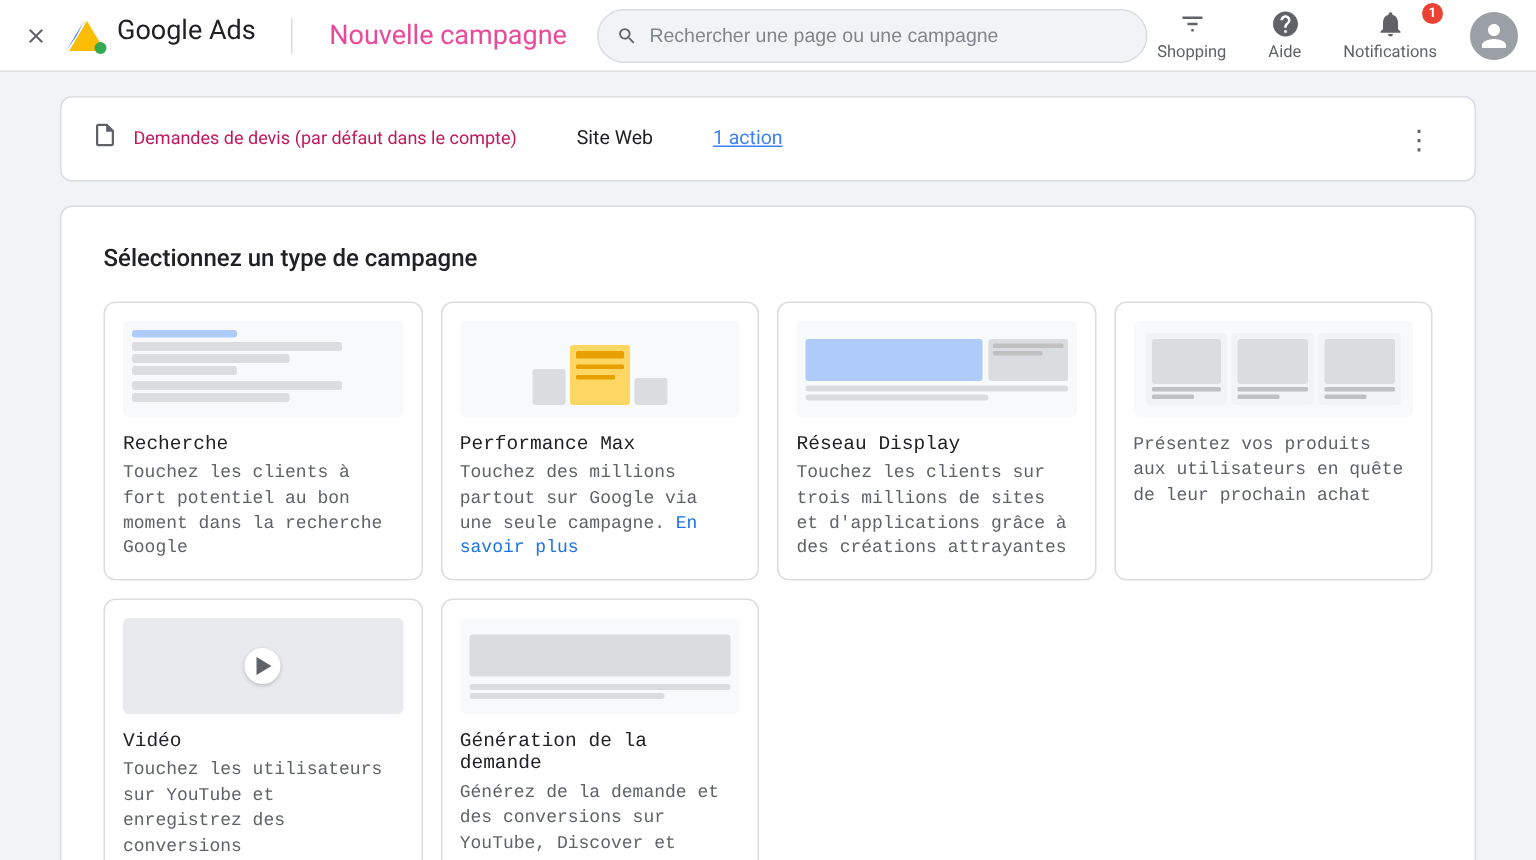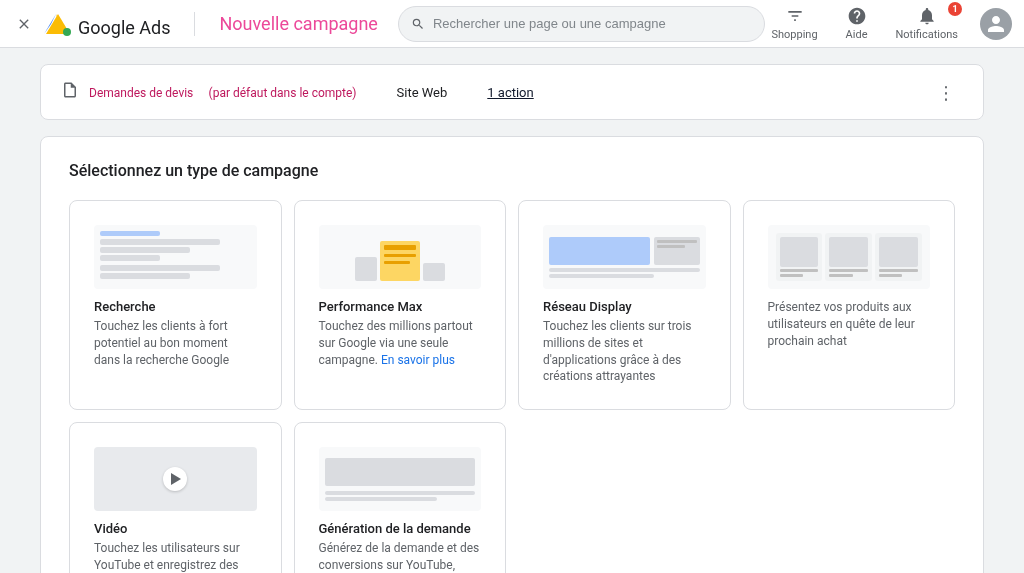--- a/index.html
+++ b/index.html
@@ -31,21 +31,21 @@
     }
     .close-btn {
       width: 24px; height: 24px;
       display: flex; align-items: center; justify-content: center;
       cursor: pointer;
       color: #5f6368;
       font-size: 16px;
       border-radius: 50%;
     }
     .google-ads-logo {
-      display: flex; align-items: flex-end; gap: 6px;
+      display: flex; align-items: flex-start; gap: 6px;
     }
     .logo-triangle {
       width: 28px; height: 28px;
     }
     .logo-text {
       font-size: 18px;
       font-weight: 400;
       color: #202124;
       white-space: nowrap;
     }
@@ -162,21 +162,21 @@
       align-items: center;
       gap: 40px;
       margin-left: 40px;
     }
     .conversion-site {
       font-size: 13px;
       color: #202124;
     }
     .conversion-action {
       font-size: 13px;
-      color: #0f172a;
+      color: #3b82f6;
       text-decoration: underline;
       cursor: pointer;
     }
     .more-btn {
       color: #5f6368;
       cursor: pointer;
       font-size: 18px;
       padding: 4px 8px;
       border-radius: 50%;
     }
@@ -204,24 +204,25 @@
     }
     .card-grid-2 {
       display: grid;
       grid-template-columns: repeat(4, 1fr);
       gap: 12px;
     }
 
     .campaign-card {
       border: 1px solid #dadce0;
       border-radius: 8px;
-      padding: 24px;
+      padding: 12px;
       cursor: pointer;
       transition: border-color 0.15s;
       background: #fff;
+      font-family: Liberation Mono, monospace;
     }
     .card-thumbnail {
       width: 100%;
       height: 64px;
       background: #f8f9fa;
       border-radius: 4px;
       margin-bottom: 10px;
       display: flex;
       align-items: center;
       justify-content: center;
@@ -367,21 +368,21 @@
   <div class="conversion-box">
     <div class="conversion-left">
       <span class="doc-icon">
         <svg width="18" height="18" viewBox="0 0 24 24" fill="#5f6368">
           <path d="M14 2H6c-1.1 0-2 .9-2 2v16c0 1.1.9 2 2 2h12c1.1 0 2-.9 2-2V8l-6-6zm4 18H6V4h7v5h5v11z"></path>
         </svg>
       </span>
       <div>
         <span class="conversion-label">
           <span>Demandes de devis</span>
-          <span style="margin-left:12px;">(par défaut dans le compte)</span>
+          <span style="margin-left:0;">(par défaut dans le compte)</span>
         </span>
       </div>
     </div>
     <div class="conversion-middle">
       <span class="conversion-site">Site Web</span>
       <span class="conversion-action">1 action</span>
     </div>
     <div style="margin-left:auto;">
       <span class="more-btn">⋮</span>
     </div>

